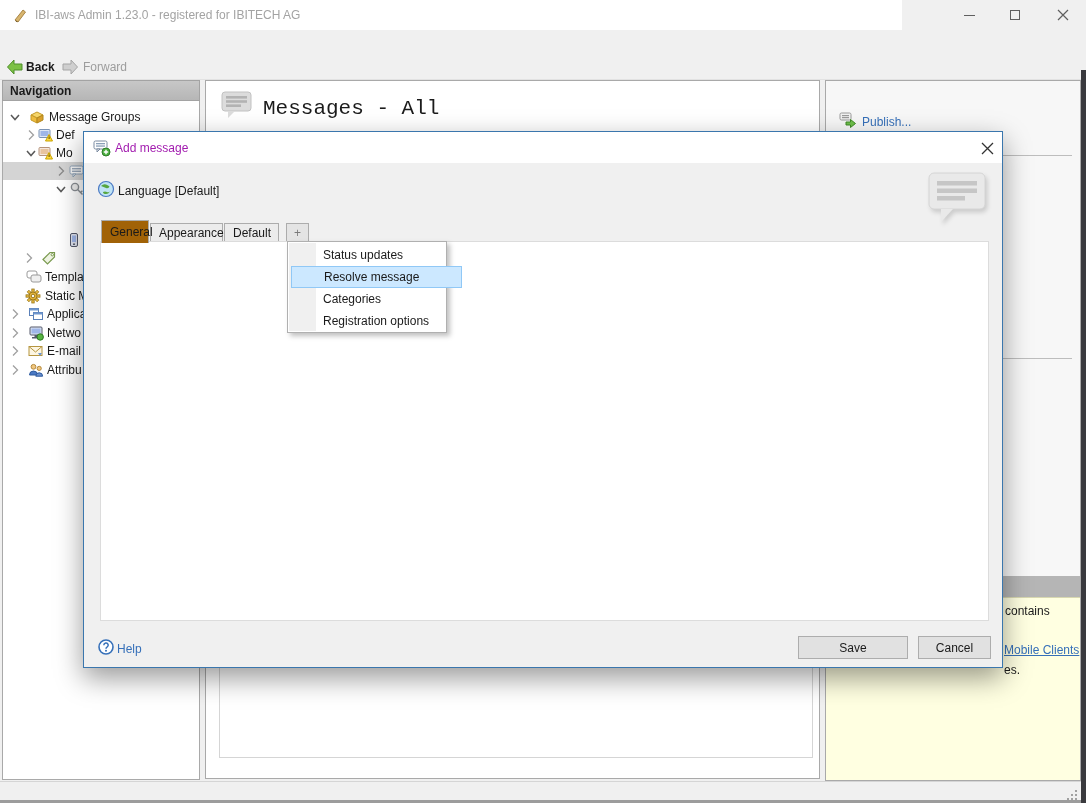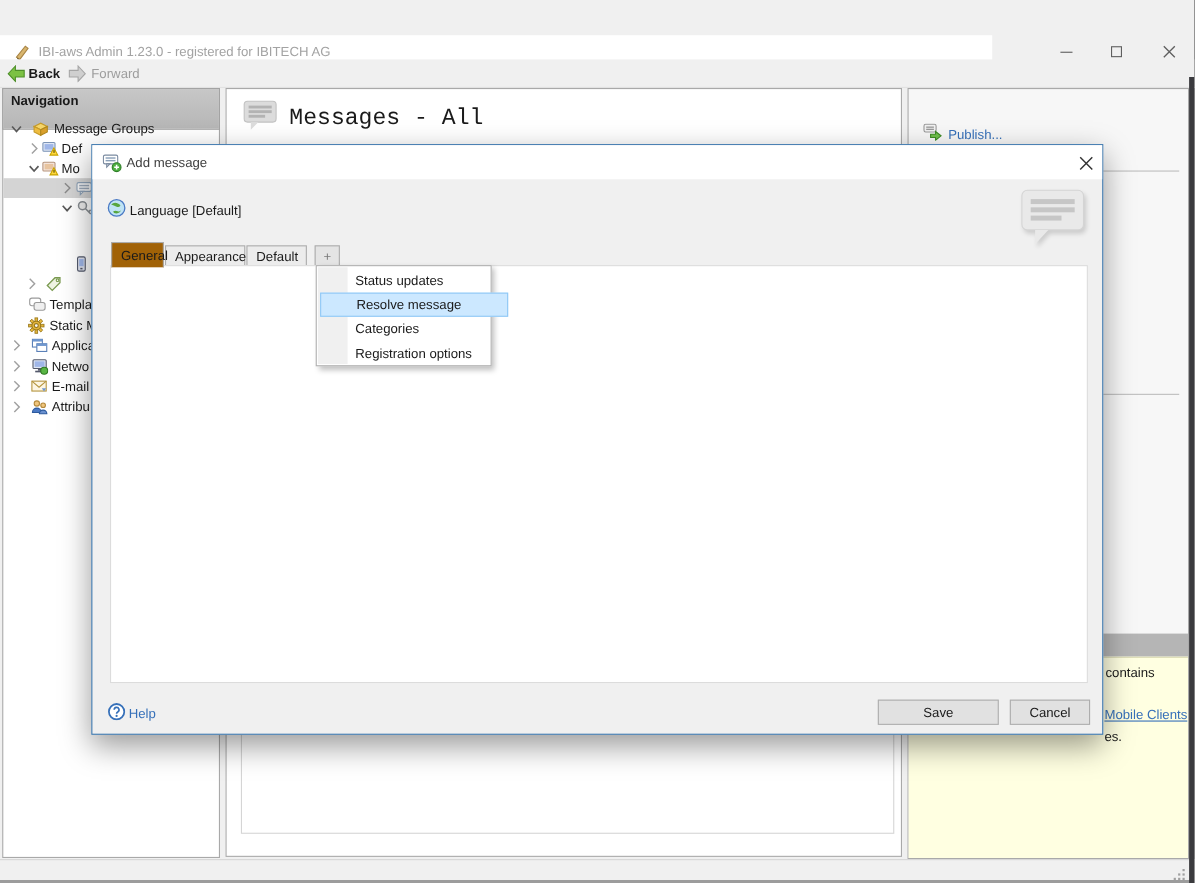--- a/index.html
+++ b/index.html
@@ -2,31 +2,31 @@
 <html><head>
 <meta charset="utf-8">
 <style>
   * { box-sizing: border-box; margin: 0; padding: 0; }
   html,body { background:#444; }
   body { font-family: "Liberation Sans", sans-serif; font-size: 12px; color:#1a1a1a; }
   #screen { position: relative; width: 1086px; height: 803px; background:#f0f0f0; overflow: hidden; }
   .abs { position: absolute; }
 
   
-  .titlebar { left:0; top:0; width:902px; height:30px; background:#ffffff;margin-top:32px; }
+  .titlebar { left:0; top:0; width:902px; height:30px; background:#ffffff; }
   .title-text { left:35px; top:8px; color:#a3a3a3; }
   .win-btn { top:0; width:38px; height:30px; display:flex; align-items:center; justify-content:center; }
   .menubar { left:0; top:30px; width:1086px; height:24px; background:#f0f0f0; }
   .menu-item { top:4px; padding:2px 6px; }
   .toolbar { left:0; top:54px; width:1086px; height:26px; background:#f0f0f0; border-bottom:1px solid #e2e2e2; }
   .tool-label { top:6px; }
   .dim { color:#9d9d9d; }
 
   
-  .panel-hdr { height:38px; background:linear-gradient(#c7c7c7,#b6b6b6); border:1px solid #a3a3a3; font-weight:bold; padding:3px 7px; }
+  .panel-hdr { height:21px; background:linear-gradient(#c7c7c7,#b6b6b6); border:1px solid #a3a3a3; font-weight:bold; padding:3px 7px; }
   .nav-panel { left:2px; top:80px; width:198px; height:700px; background:#ffffff; border:1px solid #a9a9a9; }
   .main-panel { left:205px; top:80px; width:615px; height:699px; background:#ffffff; border:1px solid #a9a9a9; }
   .right-panel { left:825px; top:80px; width:256px; height:701px; background:#f7f7f7; border:1px solid #a9a9a9; }
   .main-title { left:57px; top:16px; font-size:21px; color:#1b1b1b;font-family:Liberation Mono, monospace; }
   .statusbar { left:0; top:781px; width:1086px; height:22px; background:#f0f0f0; border-top:1px solid #d5d5d5; border-bottom:3px solid #9c9c9c; }
   .grip { left:1063px; top:786px; width:16px; height:14px; }
   .grip i { position:absolute; width:2px; height:2px; background:#a0a0a0; }
   .dark-edge { left:1081px; top:70px; width:5px; height:733px; background:#3a3a3e; }
 
   
@@ -38,21 +38,21 @@
   
   .link { color:#3670b9; cursor:pointer; }
   .sep { position:absolute; height:1px; background:#bdbdbd; }
   .note-bar { left:0; top:495px; width:254px; height:21px; background:#b5b5b5; }
   .note { left:0; top:516px; width:254px; height:183px; background:#ffffe1; border-top:1px solid #d8d8b0; }
 
   
   .dialog { left:83px; top:131px; width:920px; height:537px; background:#f0f0f0; border:1px solid #3a76ad;
             box-shadow: 0 10px 26px rgba(0,0,0,0.40); z-index:10; }
   .dlg-title { left:0; top:0; width:918px; height:31px; background:#ffffff; }
-  .dlg-title-text { left:31px; top:9px; color:#404040; }
+  .dlg-title-text { left:31px; top:9px; color:#a21caf; }
   .dlg-close { left:894px; top:7px; width:18px; height:18px; display:flex; align-items:center; justify-content:center; }
   .tab { position:absolute; top:91px; height:19px; background:#ececec; border:1px solid #acacac; padding:2px 8px; text-align:center; }
   .tab.active { top:88px; height:23px; background:#a16207; border-bottom:none; z-index:3; padding-top:4px; }
   .tab.plus { background:#e4e4e4; color:#7a7a7a; width:23px; padding:2px 0; }
   .tabpanel { left:16px; top:109px; width:889px; height:380px; background:#ffffff; border:1px solid #dcdcdc; z-index:1; }
   .lbl { position:absolute; color:#1a1a1a; white-space:pre; }
   .field { position:absolute; background:#ffffff; border:1px solid #8f8f8f; white-space:pre; overflow:hidden; }
   .field .val { position:absolute; left:5px; top:3px; white-space:pre; }
   .soft { border:1px solid #bdbdbd; }
   .cal-btn { position:absolute; right:1px; top:1px; width:29px; height:18px; background:#fff; display:flex; align-items:center; justify-content:center; gap:3px; }

